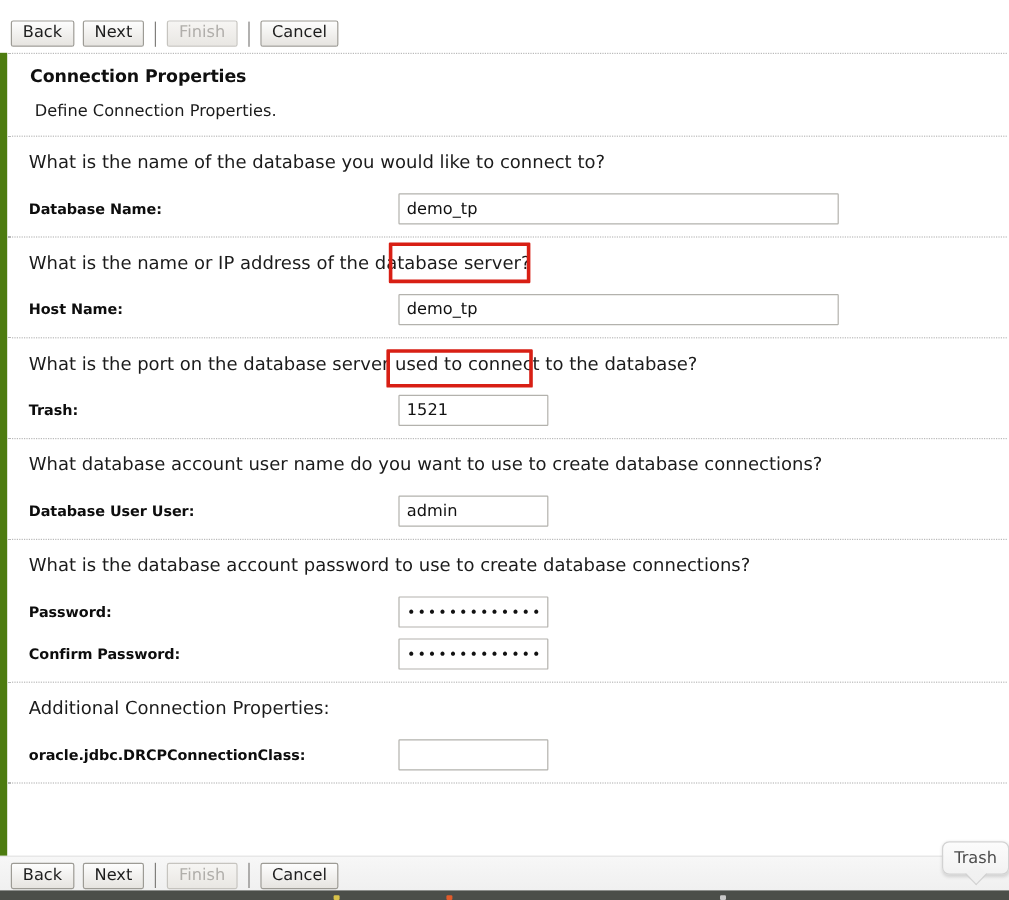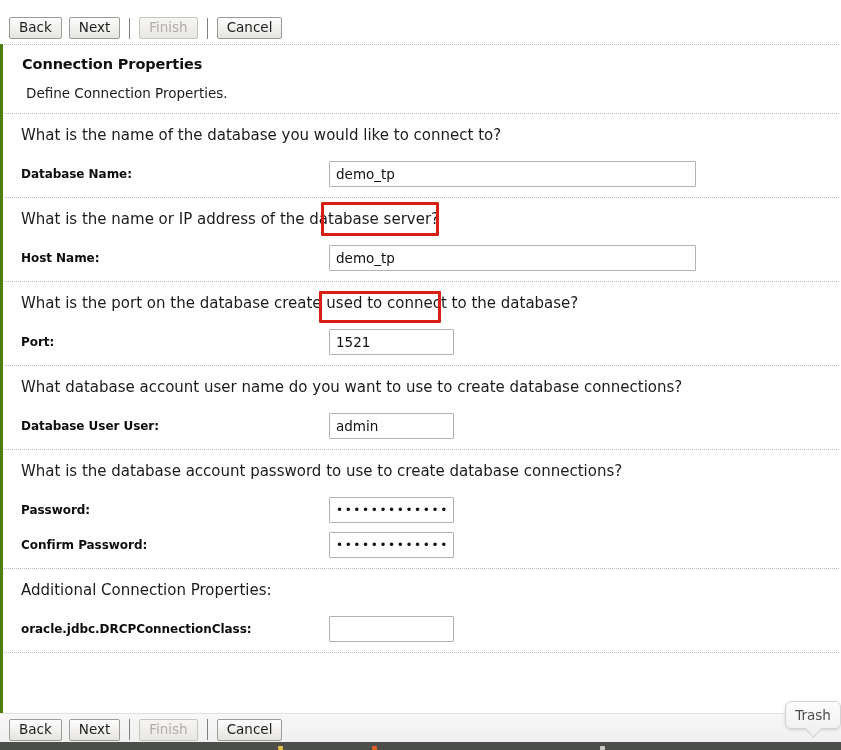--- a/index.html
+++ b/index.html
@@ -60,21 +60,21 @@
     width: 1px;
     height: 21px;
     background: #807f7c;
     margin: 0 9px;
     flex: none;
   }
 
   
   .panel {
     position: relative;
-    border-left: 3px solid #4d7c0f;
+    border-left: 6px solid #4d7c0f;
     border-right: 1px solid #ffffff;
     box-sizing: border-box;
     height: 669px;
   }
   .hr {
     border: 0;
     border-top: 1px dotted #b9b9b9;
     margin: 0 1px 0 1px;
     height: 0;
   }
@@ -235,23 +235,23 @@
       <div class="question">What is the name or IP address of the database server?</div>
       <div class="field-row">
         <span class="field-label">Host Name:</span>
         <input class="text-input wide" type="text" value="demo_tp" style="">
       </div>
     </div>
 
     <hr class="hr">
 
     <div class="section">
-      <div class="question">What is the port on the database create used to connect to the database?</div>
-      <div class="field-row">
-        <span class="field-label">Port:</span>
+      <div class="question">What is the port on the database server used to connect to the database?</div>
+      <div class="field-row">
+        <span class="field-label">Trash:</span>
         <input class="text-input narrow" type="text" value="1521" style="">
       </div>
     </div>
 
     <hr class="hr">
 
     <div class="section">
       <div class="question">What database account user name do you want to use to create database connections?</div>
       <div class="field-row">
         <span class="field-label">Database User User:</span>

